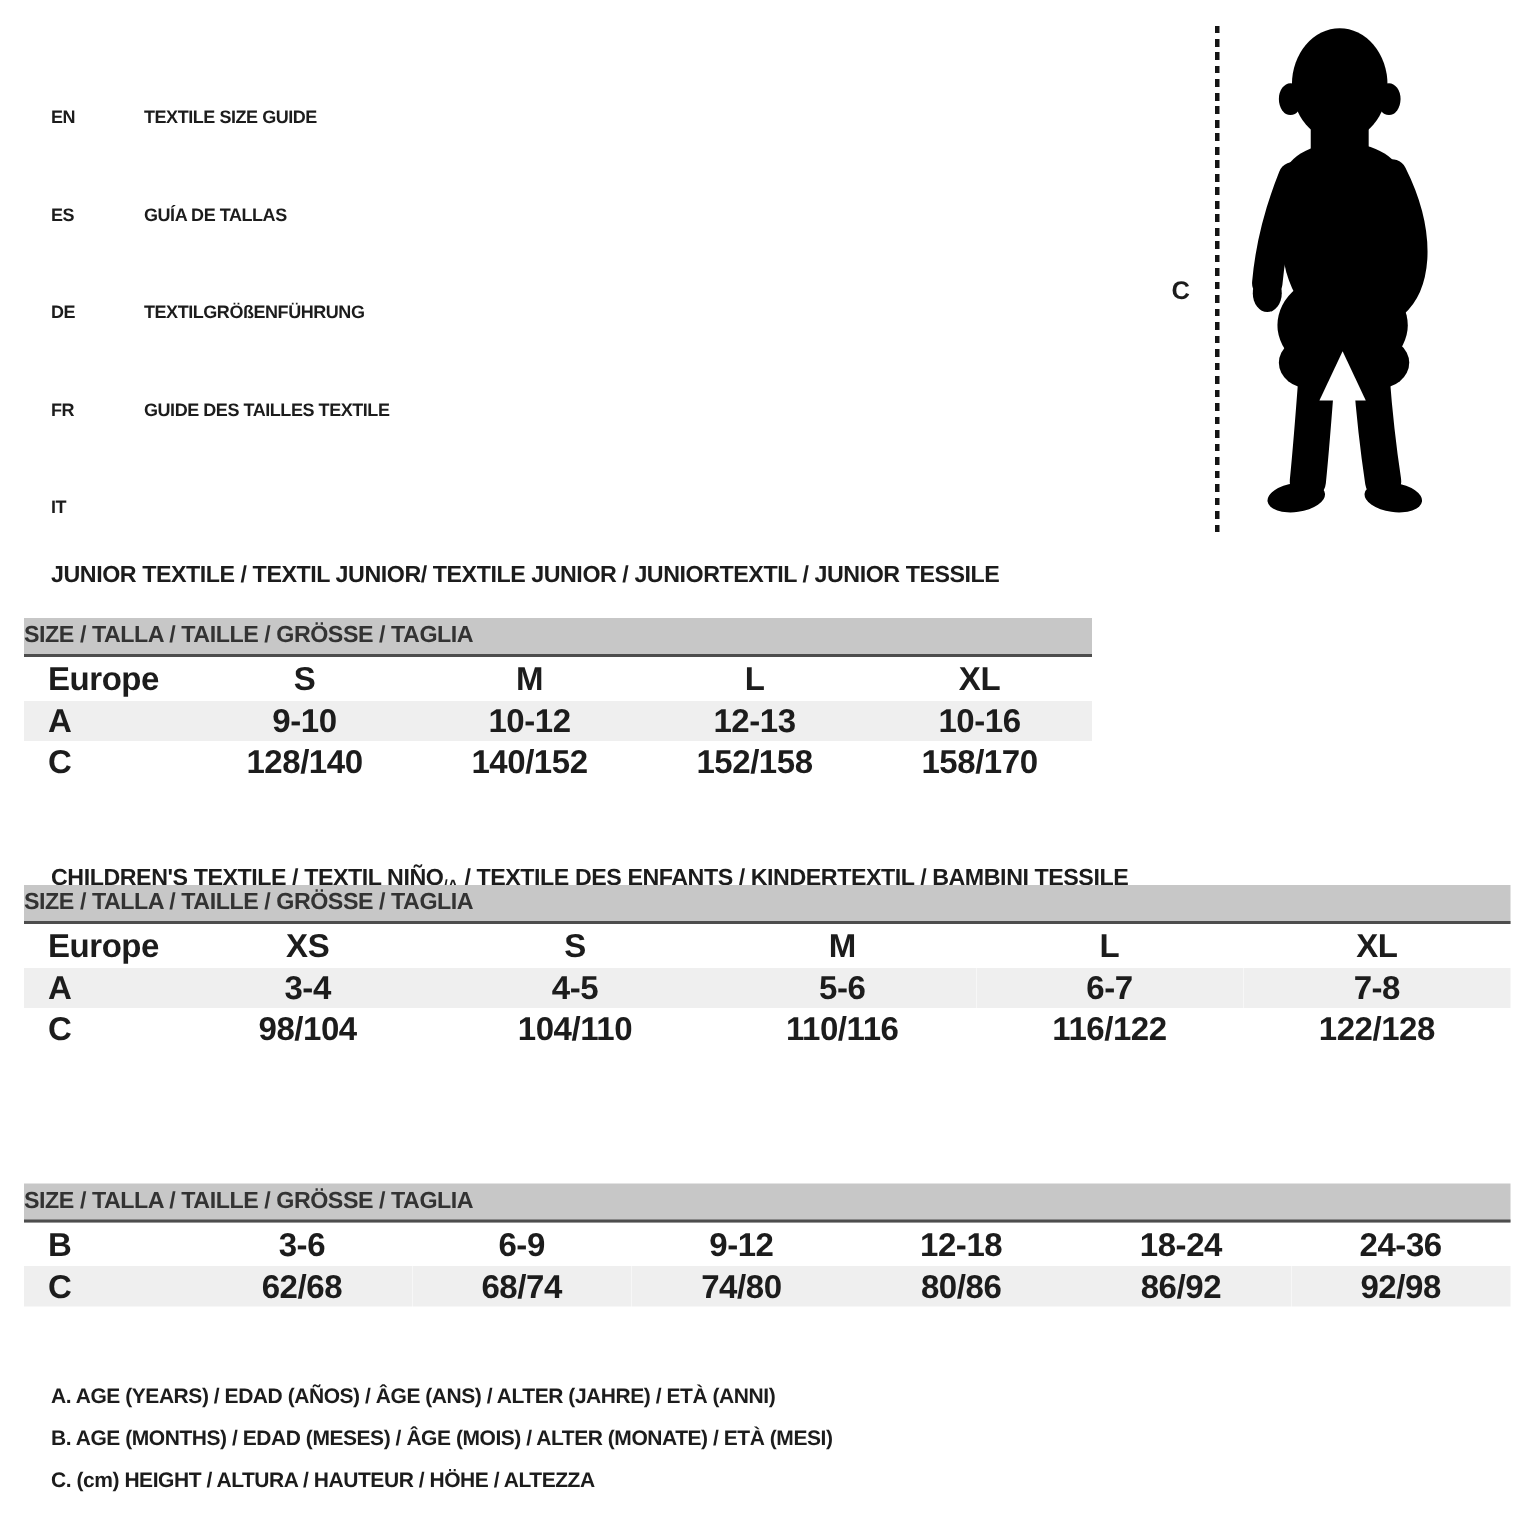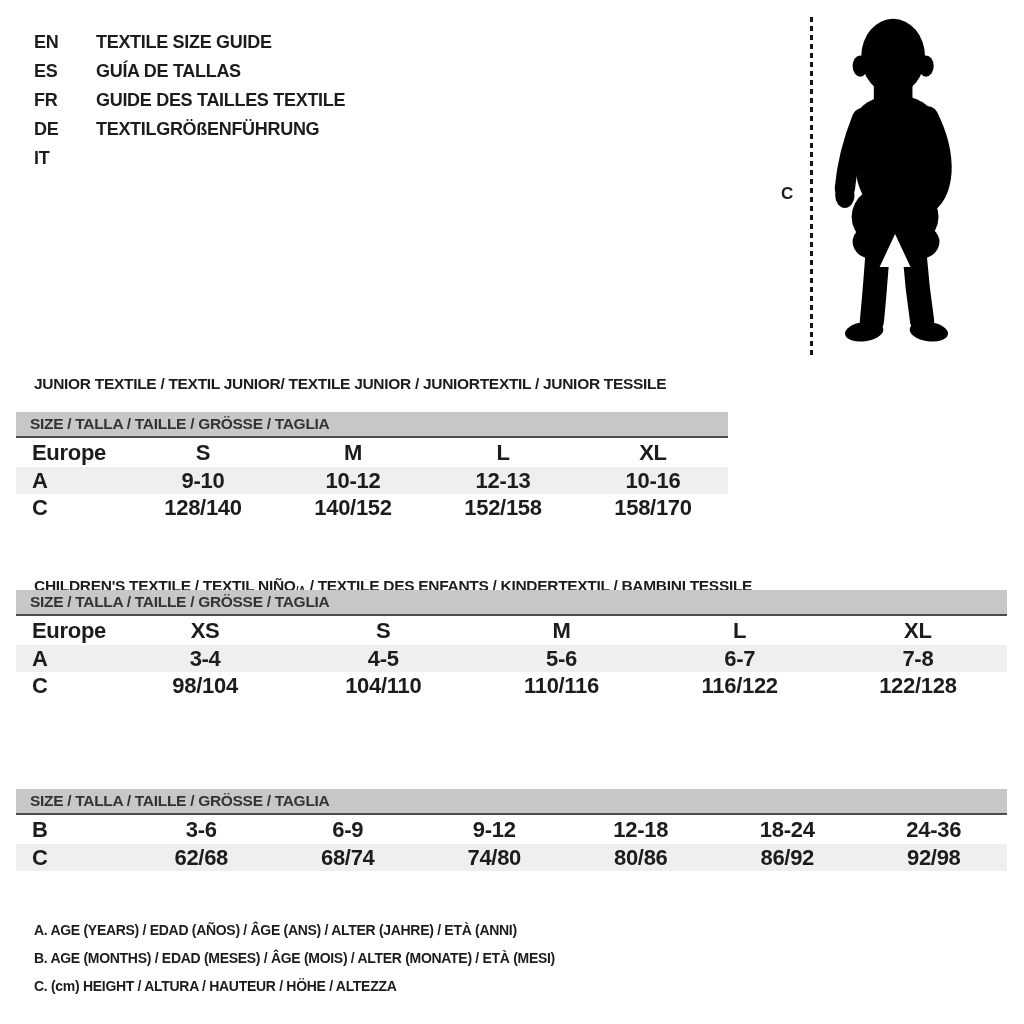--- a/index.html
+++ b/index.html
@@ -3,36 +3,36 @@
 <meta charset="utf-8">
 <style>
   html,body{margin:0;padding:0;background:#fff;}
   .canvas{
     position:relative;width:1024px;height:1024px;background:#ffffff;
     font-family:"Liberation Sans","DejaVu Sans",sans-serif;color:#1c1c1c;
     overflow:hidden;letter-spacing:-0.3px;
   }
   
   .lang{position:absolute;left:34px;top:28px;}
-  .lang-row{display:flex;line-height:29px;font-size:18px;font-weight:700;}
+  .lang-row{display:flex;line-height:29px;font-size:12px;font-weight:700;margin-top:36px;}
   .lang-code{width:62px;flex:0 0 62px;}
   
   .dotline{
     position:absolute;left:810px;top:17px;width:3px;height:340px;
     background:repeating-linear-gradient(to bottom,#141414 0px,#141414 5px,transparent 5px,transparent 9px);
   }
   .height-label{position:absolute;left:781px;top:184px;font-size:17px;font-weight:700;}
   .silhouette{position:absolute;left:818px;top:12px;width:158px;height:338px;}
   
   .sec-head{position:absolute;left:34px;font-size:15.5px;font-weight:700;line-height:28px;white-space:nowrap;}
   
   .tbl{position:absolute;}
   .bar{
     height:24px;background:#c7c7c7;border-bottom:2px solid #4d4d4d;
-    font-size:15.5px;font-weight:700;color:#333;line-height:24px;padding-left:14px;
+    font-size:15.5px;font-weight:700;color:#333;line-height:24px;
   }
   table.grid{border-collapse:collapse;table-layout:fixed;width:100%;}
   table.grid td{
     font-size:22px;font-weight:700;text-align:center;padding:0;
     white-space:nowrap;overflow:hidden;
   }
   table.grid td.lbl{text-align:left;padding-left:16px;}
   tr.r-head td{height:29px;}
   tr.r-body td{height:27px;}
   tr.r-shade td{background:#efefef;}
@@ -50,26 +50,26 @@
   <div class="lang">
     <div class="lang-row">
       <span class="lang-code">EN</span>
       <span>TEXTILE SIZE GUIDE</span>
     </div>
     <div class="lang-row">
       <span class="lang-code">ES</span>
       <span>GUÍA DE TALLAS</span>
     </div>
     <div class="lang-row">
+      <span class="lang-code">DE</span>
+      <span>TEXTILGRÖßENFÜHRUNG</span>
+    </div>
+    <div class="lang-row">
       <span class="lang-code">FR</span>
       <span>GUIDE DES TAILLES TEXTILE</span>
-    </div>
-    <div class="lang-row">
-      <span class="lang-code">DE</span>
-      <span>TEXTILGRÖßENFÜHRUNG</span>
     </div>
     <div class="lang-row">
       <span class="lang-code">IT</span>
     </div>
   </div>
 
   <div class="dotline"></div>
   <div class="height-label">C</div>
   <svg class="silhouette" viewBox="0 0 160 350" xmlns="http://www.w3.org/2000/svg">
     <g fill="#000000">

